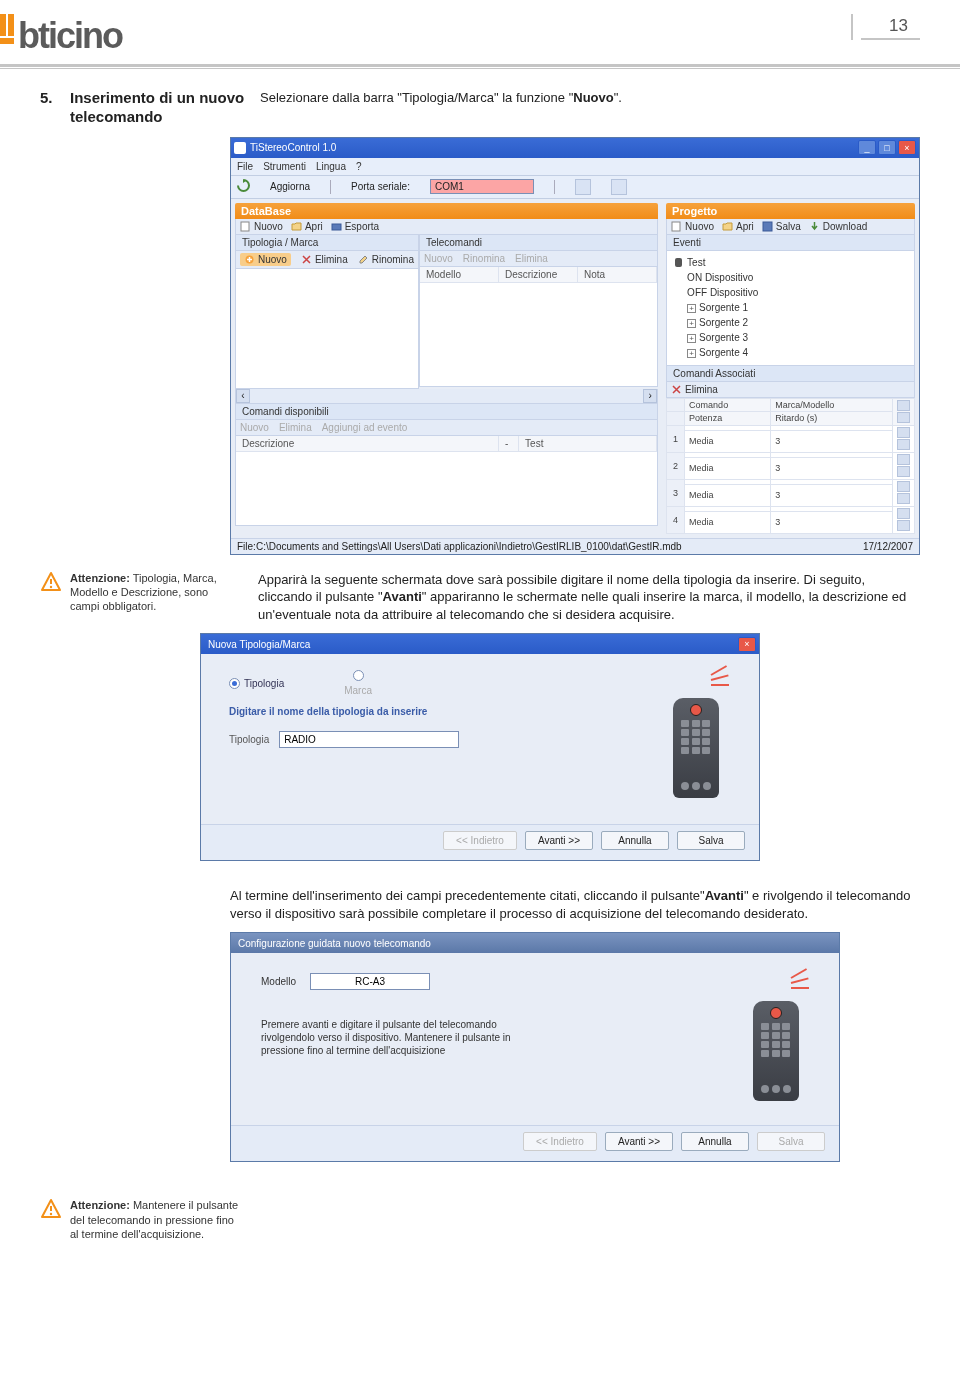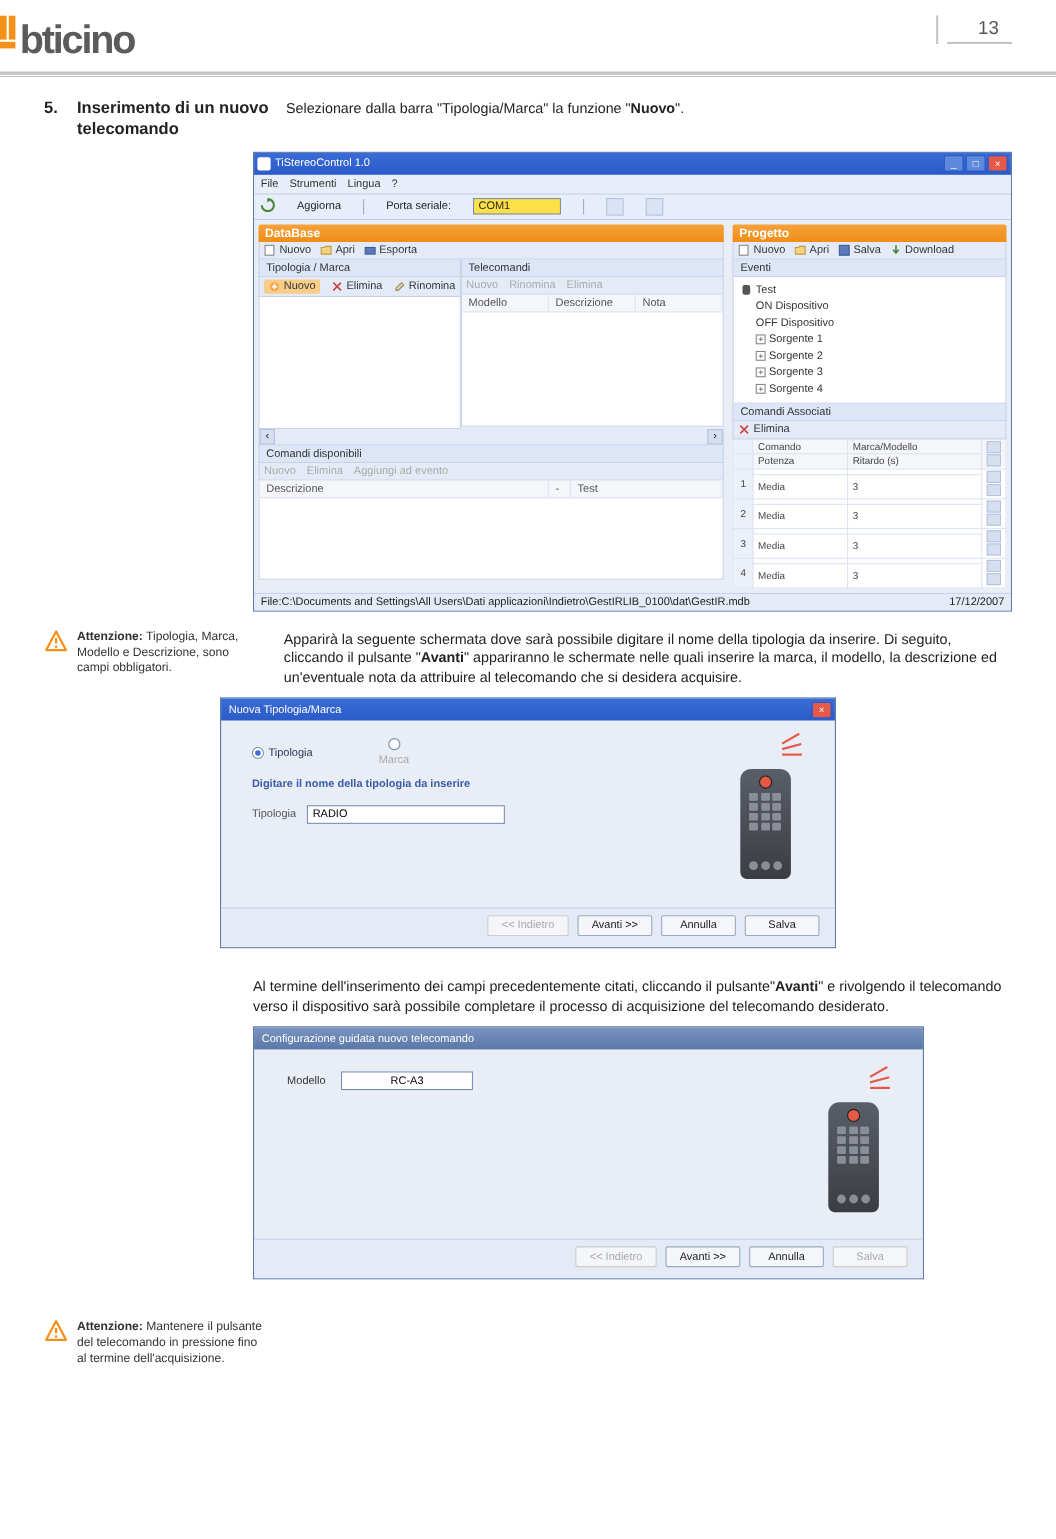--- a/index.html
+++ b/index.html
@@ -33,21 +33,21 @@
   .xp-wbtn { width: 18px; height: 15px; background: #5f89db; border: 1px solid #2a5bc8; border-radius: 2px; display: flex; align-items: center; justify-content: center; color: #fff; font-size: 9px; }
   .xp-wbtn.close { background: #e85848; }
   
   
   .xp-menubar { background: #e7eefa; padding: 3px 6px; font-size: 10px; color: #333; display: flex; gap: 10px; border-bottom: 1px solid #c2cee3; }
   
   
   .xp-toolbar { background: #e7eefa; padding: 3px 6px; display: flex; align-items: center; gap: 20px; border-bottom: 1px solid #c2cee3; }
   .tb-icon { width: 13px; height: 13px; display: inline-block; }
   .tb-sep { width: 1px; height: 14px; background: #aab; }
-  .combo { background: #fde047; border: 1px solid #7a8fb5; padding: 1px 4px; font-size: 10px; width: 80px; }
+  .combo { background: #fca5a5; border: 1px solid #7a8fb5; padding: 1px 4px; font-size: 10px; width: 104px; }
   .tb-btn { width: 16px; height: 16px; background: #d9e3f4; border: 1px solid #b5c3dc; }
   
   
   .app-body { display: flex; background: #e8edf6; }
   .app-left { flex: 1.7; padding: 4px; }
   .app-right { flex: 1; padding: 4px; }
   
   .panel-title { background: linear-gradient(#f6a23c, #f18c18); color: #fff; font-weight: bold; padding: 2px 6px; font-size: 11px; border-radius: 2px 2px 0 0; }
   .panel-toolbar { background: #e4ebf7; padding: 2px 4px; display: flex; gap: 8px; border: 1px solid #c8d3e8; border-top: none; align-items: center; }
   .ptb-item { display: flex; align-items: center; gap: 3px; color: #333; }
@@ -489,20 +489,21 @@
 <div class="screenshot dlg3">
   <div class="xp-titlebar" style="background:linear-gradient(#7a94c0,#5b78a8)">
     <div class="t-text" style="padding-left:4px">Configurazione guidata nuovo telecomando</div>
   </div>
   <div class="dlg3-body">
     <div class="dlg3-left">
       <div class="modello-row">
         <label>Modello</label>
         <input type="text" value="RC-A3" style="">
       </div>
+      <div class="instr-text">Premere avanti e digitare il pulsante del telecomando rivolgendolo verso il dispositivo. Mantenere il pulsante in pressione fino al termine dell'acquisizione</div>
     </div>
     <div class="remote-img">
       <div class="signal-lines">
           <span></span>
           <span></span>
           <span></span>
         </div>
       <div class="remote-body">
         <div class="remote-grid">
             <span></span>

